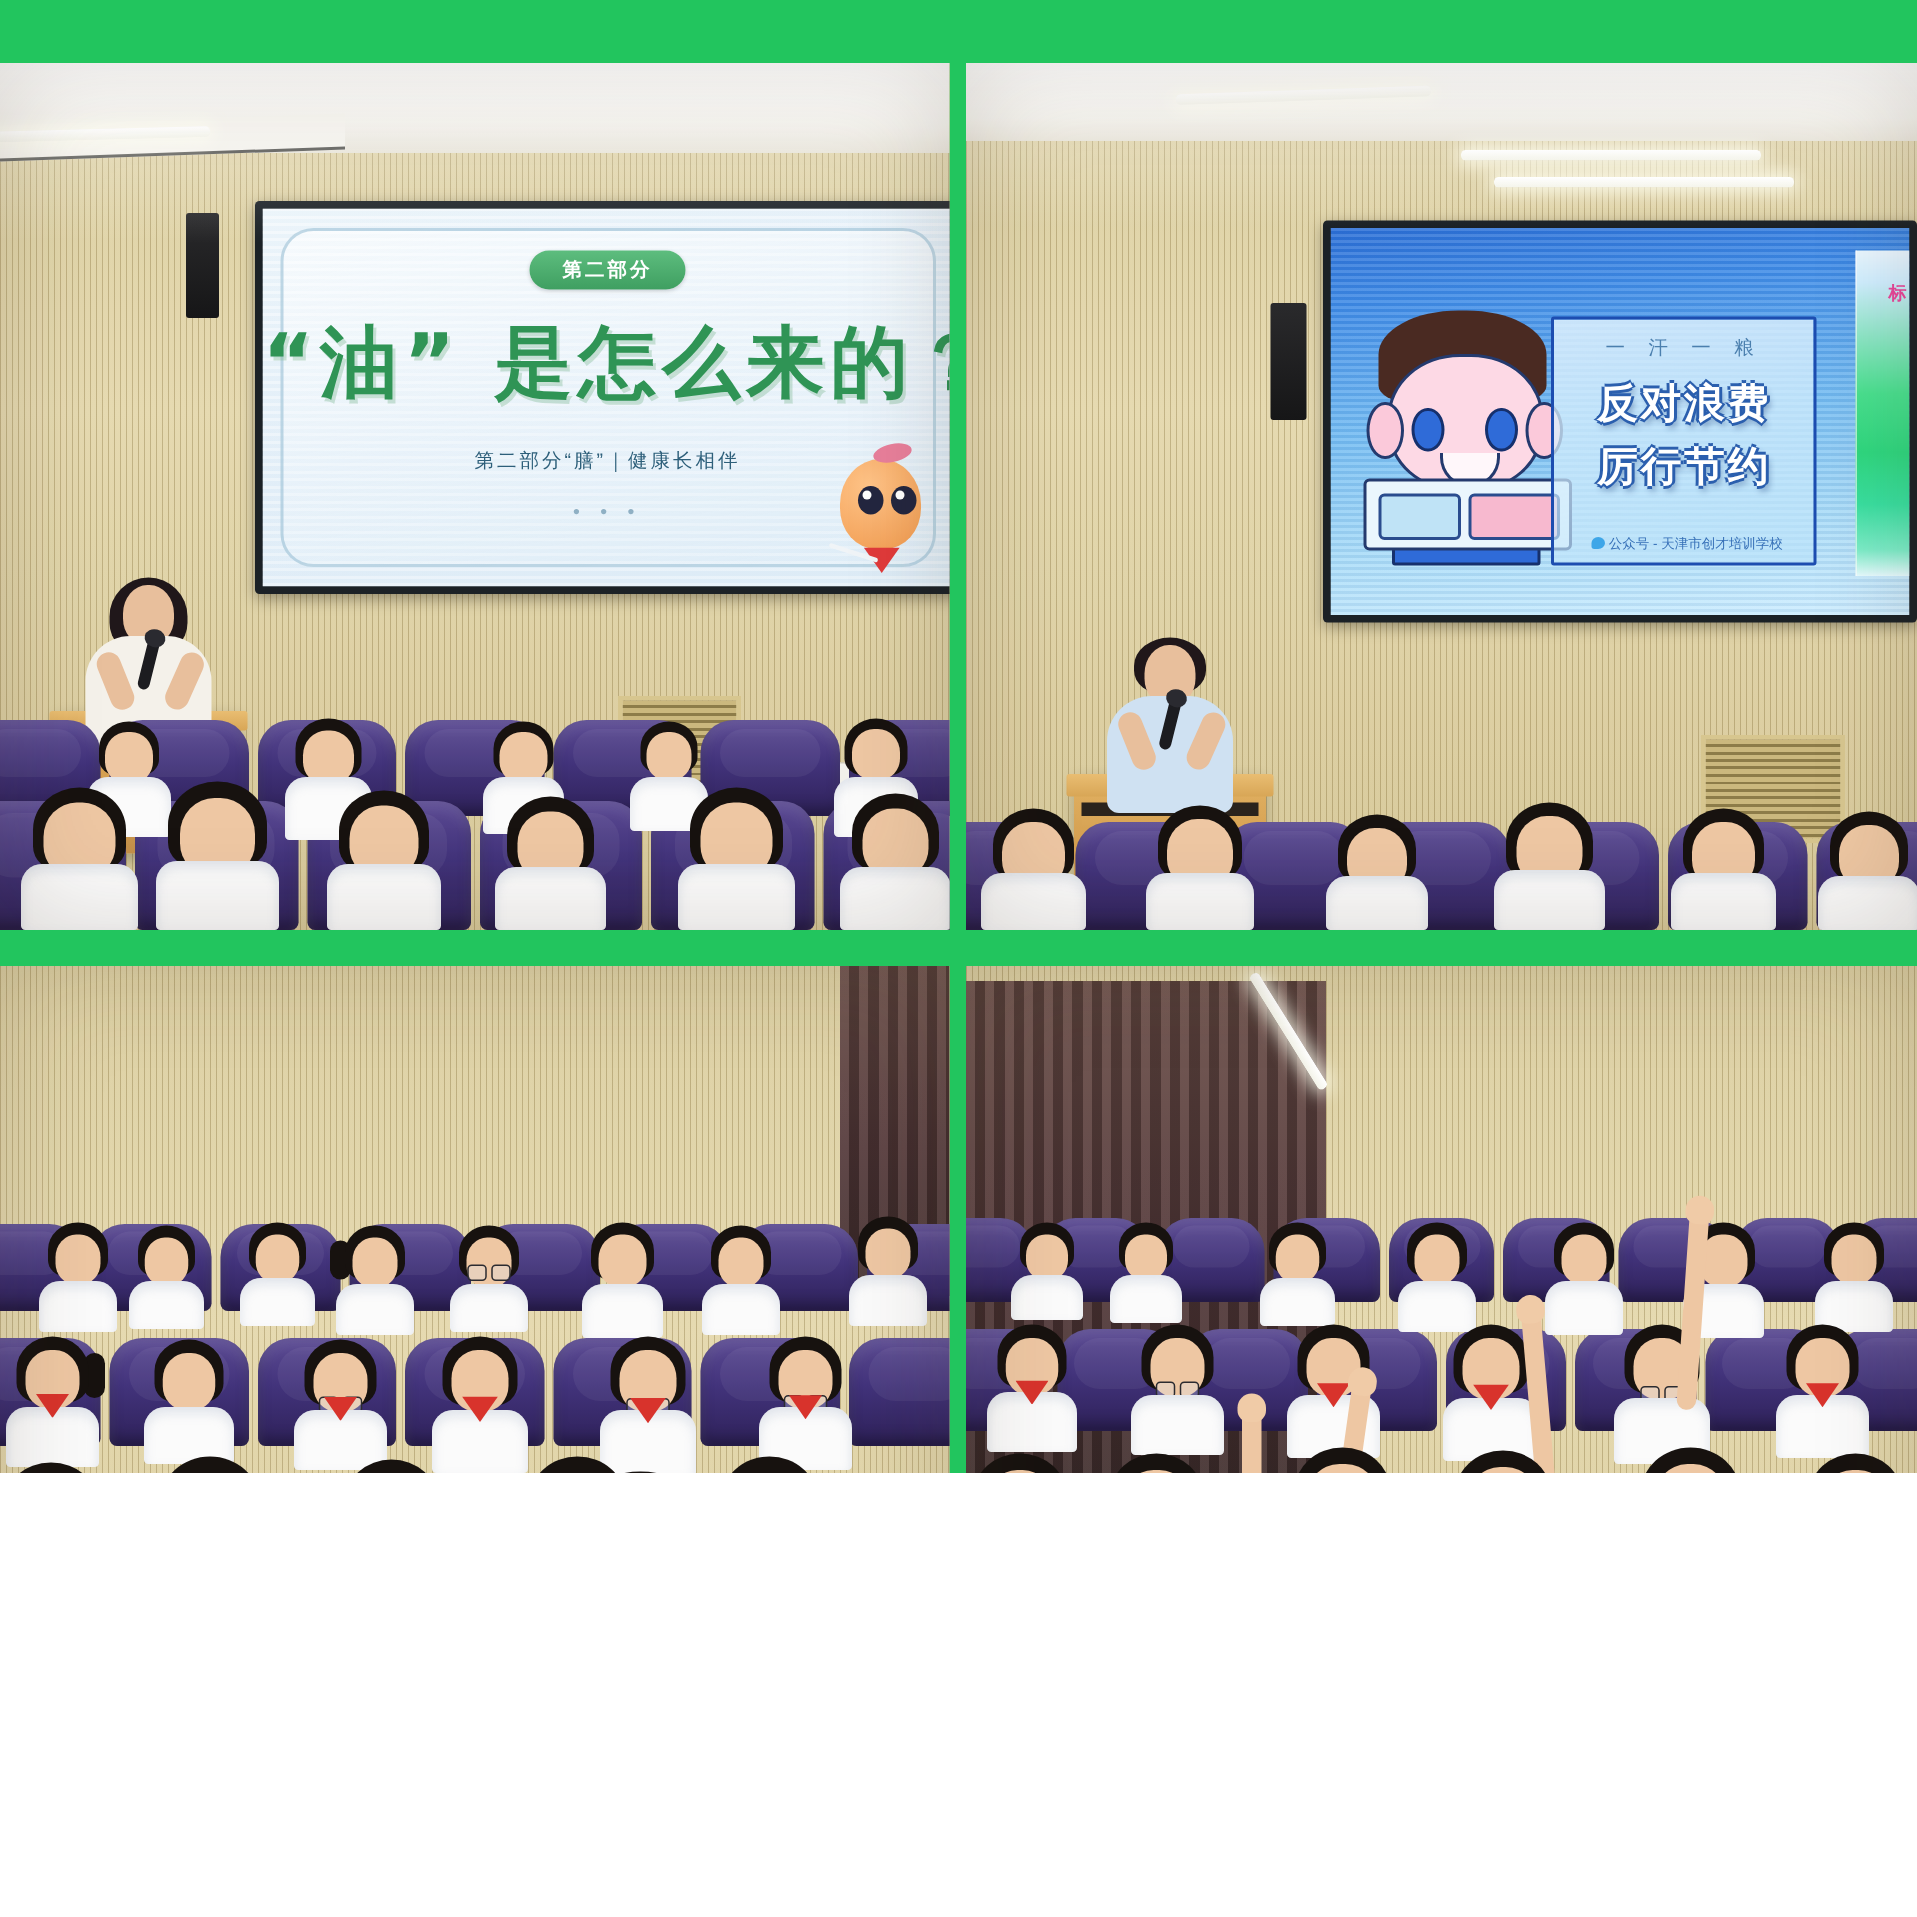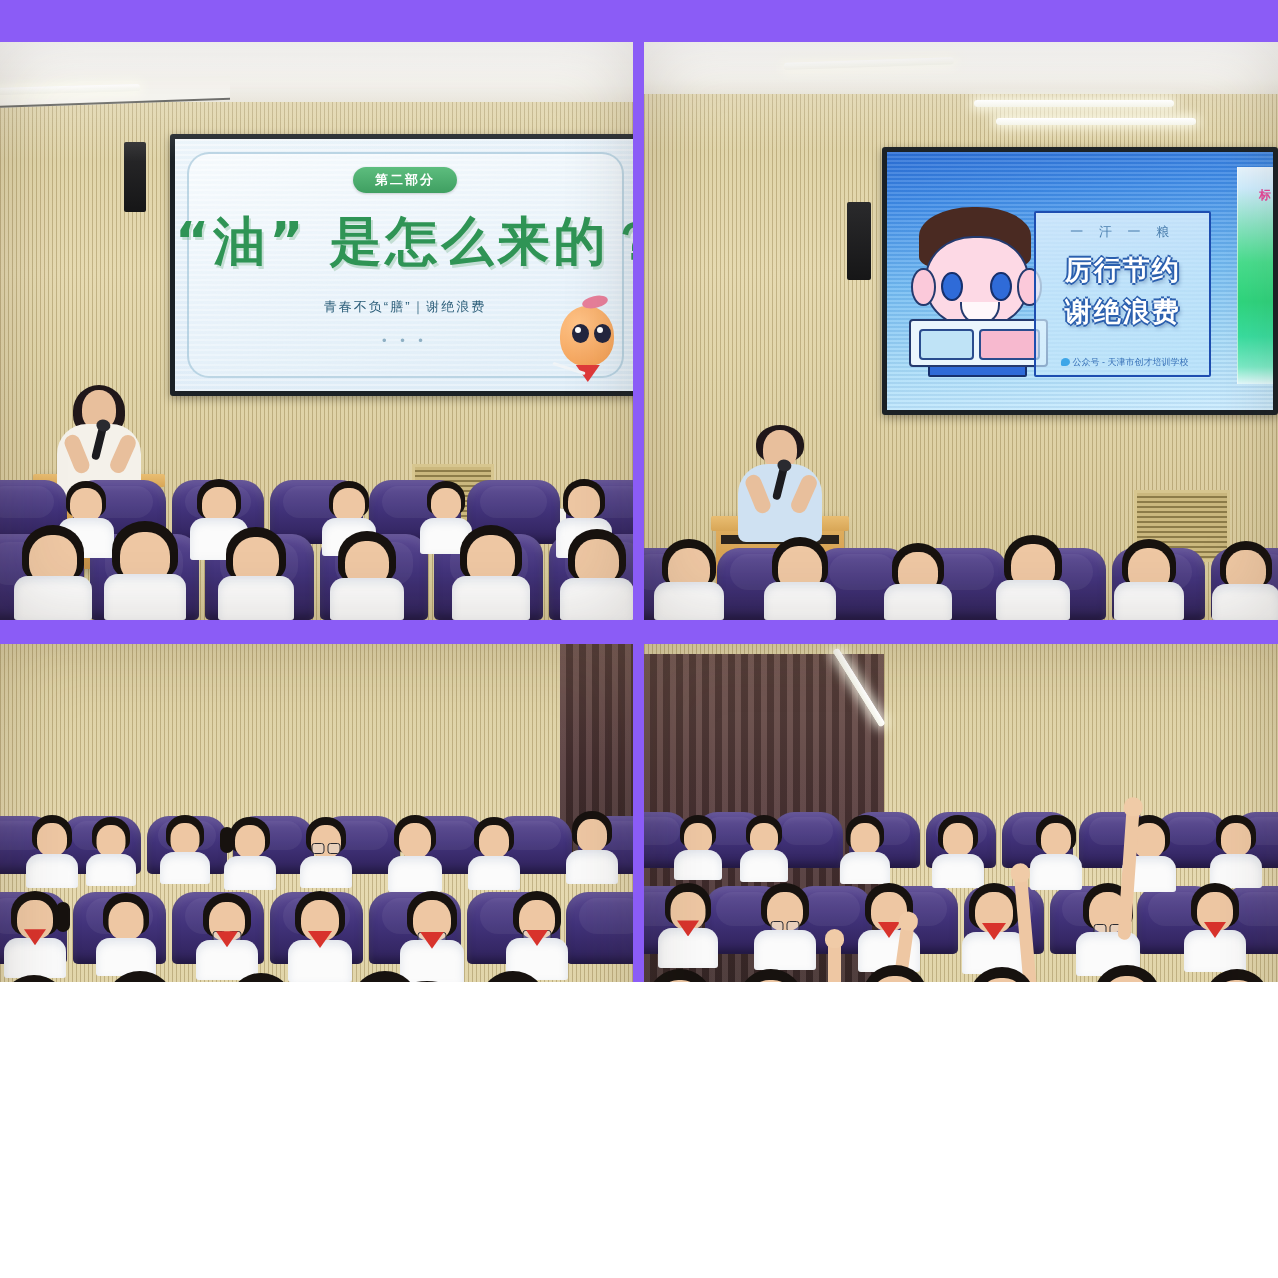--- a/index.html
+++ b/index.html
@@ -6,21 +6,21 @@
   html, body {
     margin: 0;
     padding: 0;
     background: #ffffff;
     font-family: "Liberation Sans", sans-serif;
   }
   #collage {
     position: relative;
     width: 1278px;
     height: 982px;
-    background: #8b5cf6;
+    background: #22c55e;
     overflow: hidden;
   }
 
   
   .photo {
     position: absolute;
     overflow: hidden;
     background: #cbbf94;
   }
 
@@ -616,21 +616,21 @@
     <div class="tube-light" style="left:-10px; top:44px; width:150px; transform:rotate(-1.5deg);"></div>
 
     <div class="speaker-box" style="left:124px; top:100px; width:22px; height:70px;"></div>
 
     <div class="screen-bezel" style="left:170px; top:92px; width:470px; height:262px;">
       <div class="screen-face">
         <div class="slide1">
           <div class="slide1-inner"></div>
           <div class="chip-part">第二部分</div>
           <div class="slide1-title">“油” 是怎么来的？</div>
-          <div class="slide1-sub">青春不负“膳”｜谢绝浪费</div>
+          <div class="slide1-sub">第二部分“膳”｜健康长相伴</div>
           <div class="slide1-dots">• • •</div>
 
           <div class="mascot">
             <div class="mascot-body"></div>
             <div class="mascot-hair"></div>
             <div class="mascot-eye l"></div>
             <div class="mascot-eye r"></div>
             <div class="mascot-scarf"></div>
             <div class="mascot-arm"></div>
           </div>
@@ -763,22 +763,22 @@
               <div class="kid-mouth"></div>
               <div class="kid-body"></div>
               <div class="kid-tray">
                 <div class="tray-dish a"></div>
                 <div class="tray-dish b"></div>
               </div>
             </div>
 
             <div class="poster-box">
               <div class="poster-top">一 汗 一 粮</div>
-              <div class="poster-main">厉行节约</div>
-              <div class="poster-main" style="top:52%;">谢绝浪费</div>
+              <div class="poster-main">反对浪费</div>
+              <div class="poster-main" style="top:52%;">厉行节约</div>
               <div class="poster-credit">
                 <span class="wechat-dot"></span><span>公众号 - 天津市创才培训学校</span>
               </div>
             </div>
           </div>
 
           <div class="sidebar-strip">
             <div class="sidebar-mark">标</div>
           </div>
         </div>

